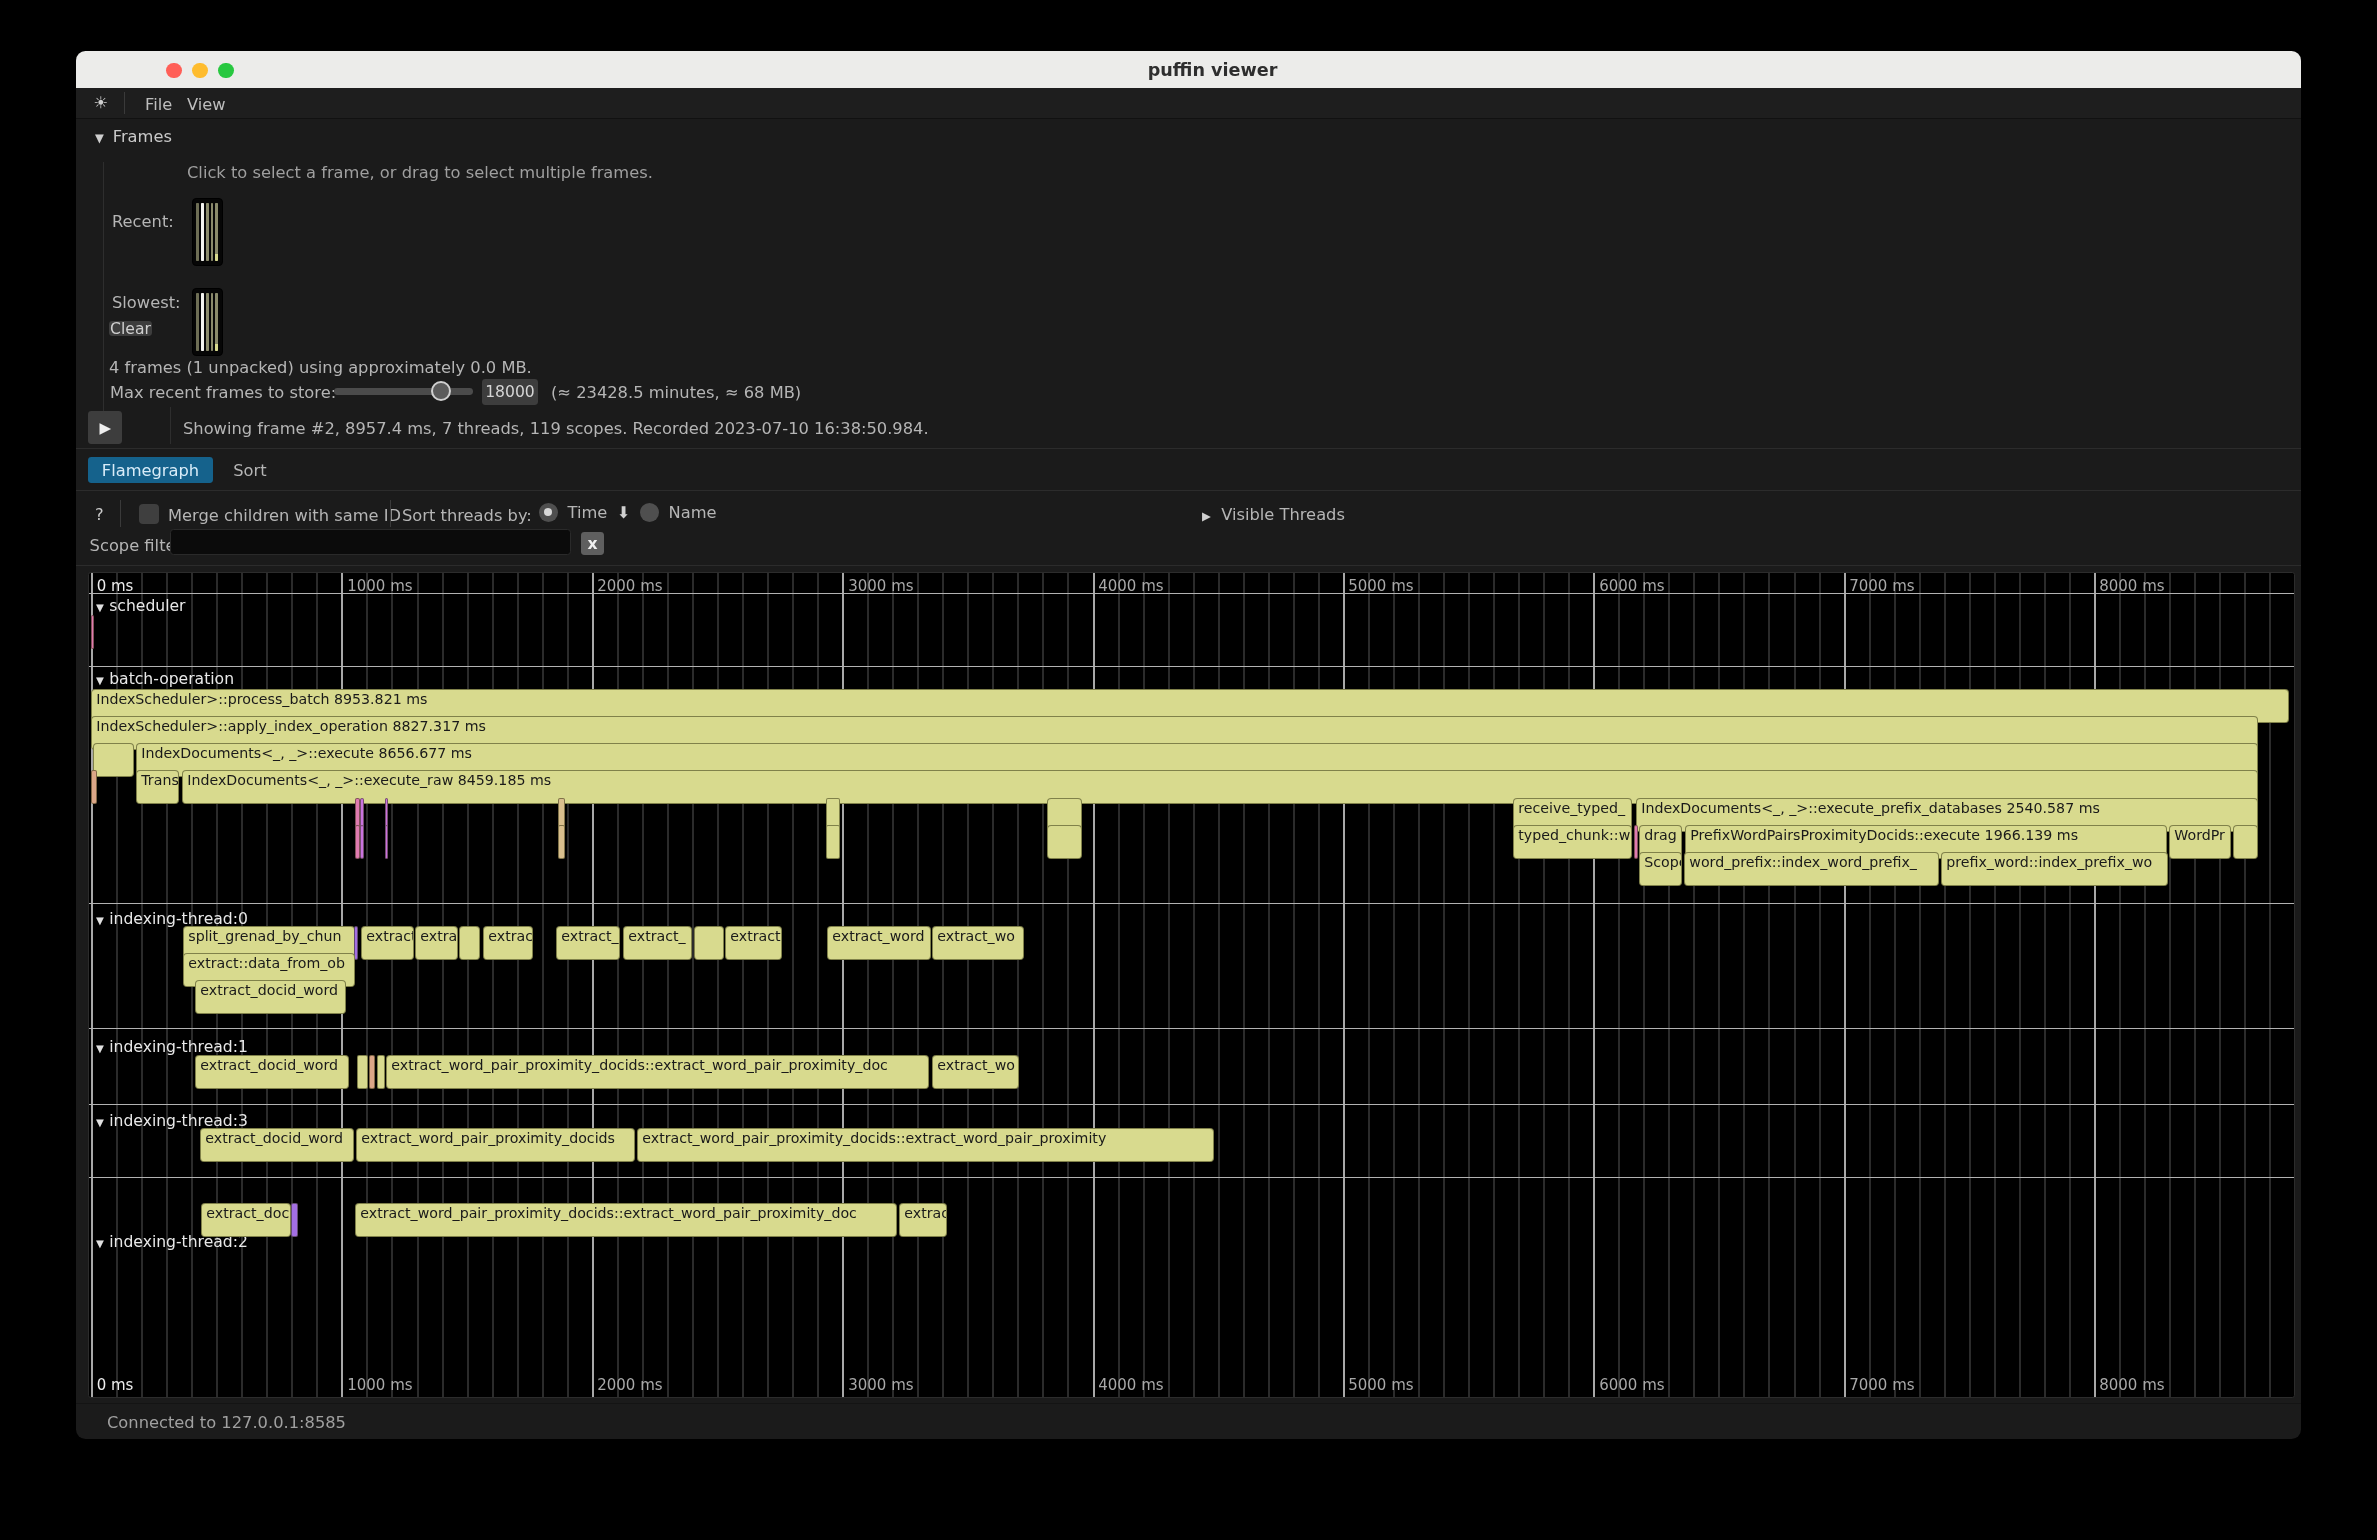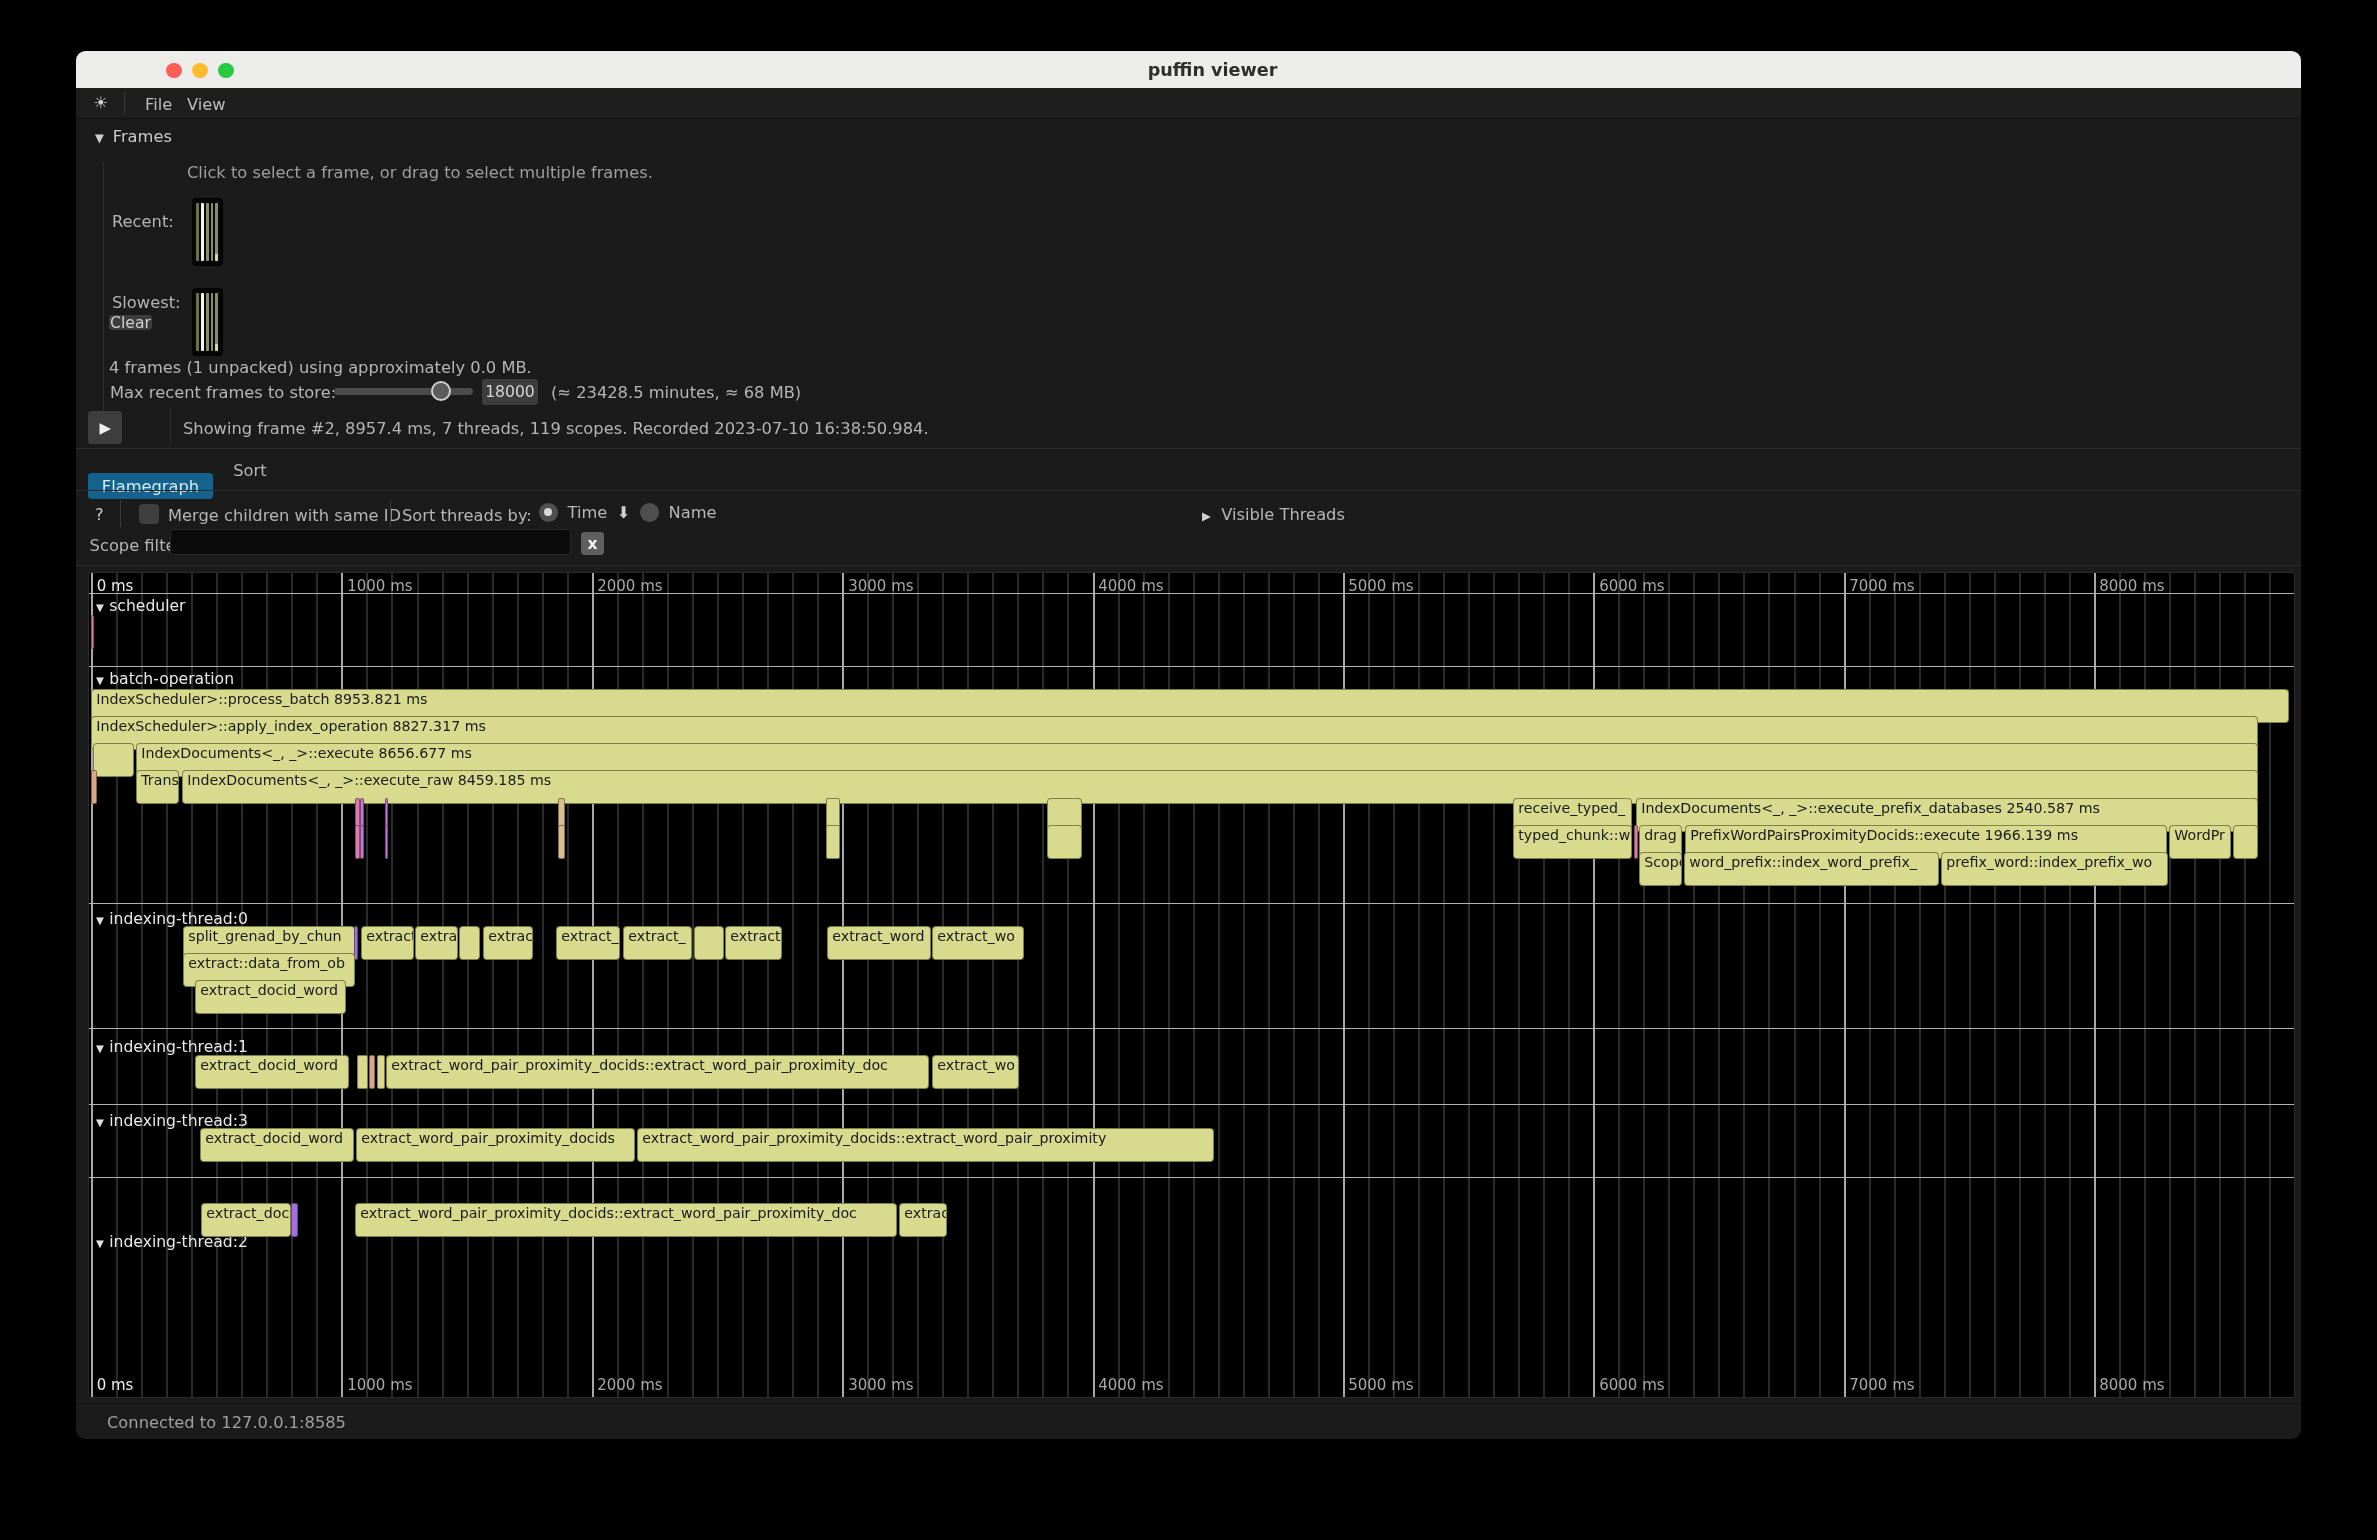--- a/index.html
+++ b/index.html
@@ -16,21 +16,21 @@
   .menu-item{top:6.8px;font-size:16.3px;color:#bdbdbd;cursor:default;}
   .gray-text{color:#b5b5b5;font-size:16.3px;}
   .dim-text{color:#9f9f9f;font-size:16.3px;}
   .tri{color:#cfcfcf;font-size:11.5px;}
   .thumb{width:30.5px;height:68px;background:#060606;border-radius:4.1px;border:1.4px solid #000;
          display:flex;gap:2px;padding:4.1px 3.4px;box-sizing:border-box;}
   .stripe{height:100%;border-radius:0.7px;}
   .btn{background:#3d3d3d;border-radius:3.4px;color:#cfcfcf;font-size:15.6px;display:flex;align-items:center;justify-content:center;}
   .hsep{left:0;width:100%;height:1.4px;background:#2c2c2c;}
   .tab{height:26px;border-radius:3.4px;font-size:16.3px;display:flex;align-items:center;justify-content:center;padding:0 13.6px;color:#b5b5b5;}
-  .tab.sel{color:#d8ecf8;margin-top:16px;}
+  .tab.sel{color:#d8ecf8;}
   .checkbox{width:20.4px;height:20.4px;border-radius:4.1px;background:#3f3f3f;}
   .radio{width:19px;height:19px;border-radius:50%;background:#4f4f4f;position:relative;}
   .radio.sel::after{content:"";position:absolute;left:5.4px;top:5.4px;width:8.1px;height:8.1px;border-radius:50%;background:#d8d8d8;}
   #scope-input{background:#0b0b0b;border:1.4px solid #2a2a2a;border-radius:3.4px;color:#ddd;font-size:16.3px;padding:0 6.8px;}
   #flame-panel{left:12.2px;top:521px;width:2205px;height:824px;background:#000;border:1.4px solid #2c2c2c;
                border-radius:2.7px;box-sizing:content-box;overflow:hidden;}
   .grid-minor{top:0;width:1.4px;height:100%;background:#2b2b2b;}
   .grid-major{top:0;width:1.4px;height:100%;background:#a8a8a8;}
   .flame-sep{left:0;width:100%;height:1.4px;background:#b2b2b2;}
   .thread-header{font-size:15.6px;color:#e8e8e8;white-space:nowrap;}
@@ -83,21 +83,21 @@
 
     <div class="abs gray-text" style="left:36px;top:242px">Slowest:</div>
     <div class="abs thumb" style="left:116px;top:237px" id="slowest-thumb">
         <div class="stripe" style="width: 4.1px; background: rgb(110, 110, 85);"></div>
         <div class="stripe" style="width: 6.1px; background: rgb(244, 244, 240);"></div>
         <div class="stripe" style="width: 4.7px; background: rgb(138, 138, 107);"></div>
         <div class="stripe" style="width: 4.7px; background: rgb(138, 138, 107);"></div>
         <div class="stripe" style="width: 4.7px; background: linear-gradient(rgb(138, 138, 107) 88%, rgb(216, 218, 142) 88%);"></div>
       </div>
 
-    <div class="abs btn" style="left:33px;top:264px;width:43px;height:15px">Clear</div>
+    <div class="abs btn" style="left:33px;top:270px;width:43px;height:15px">Clear</div>
 
     <div class="abs gray-text" style="left:33px;top:307px">4 frames (1 unpacked) using approximately 0.0 MB.</div>
 
     <div class="abs gray-text" style="left:34px;top:332px">Max recent frames to store:</div>
     <div class="abs" style="left:258px;top:337px;width:139px;height:6.8px;border-radius:3.4px;background:#4b4b4b"></div>
     <div class="abs knob" style="left:355px;top:330px"></div>
     <div class="abs btn" style="left:406px;top:328px;width:56px;height:26px;color:#d5d5d5">18000</div>
     <div class="abs gray-text" style="left:475px;top:332px">(≈ 23428.5 minutes, ≈ 68 MB)</div>
 
     <div class="abs btn" style="left:12.2px;top:360px;width:34px;height:33px;color:#eee;font-size:15px">

